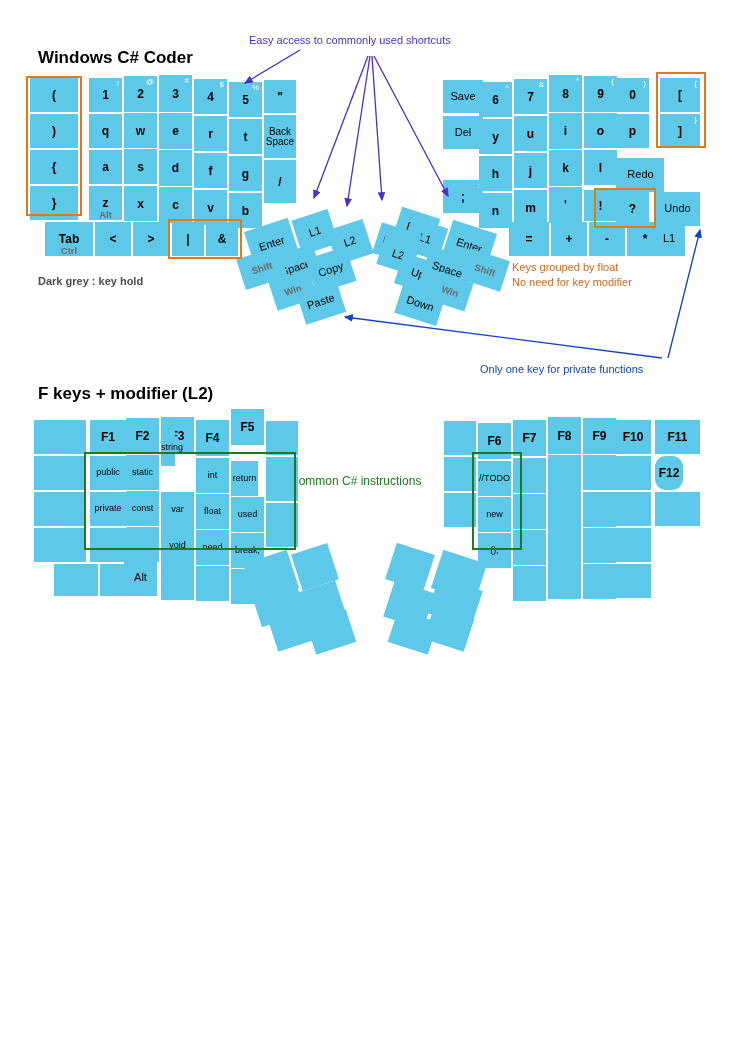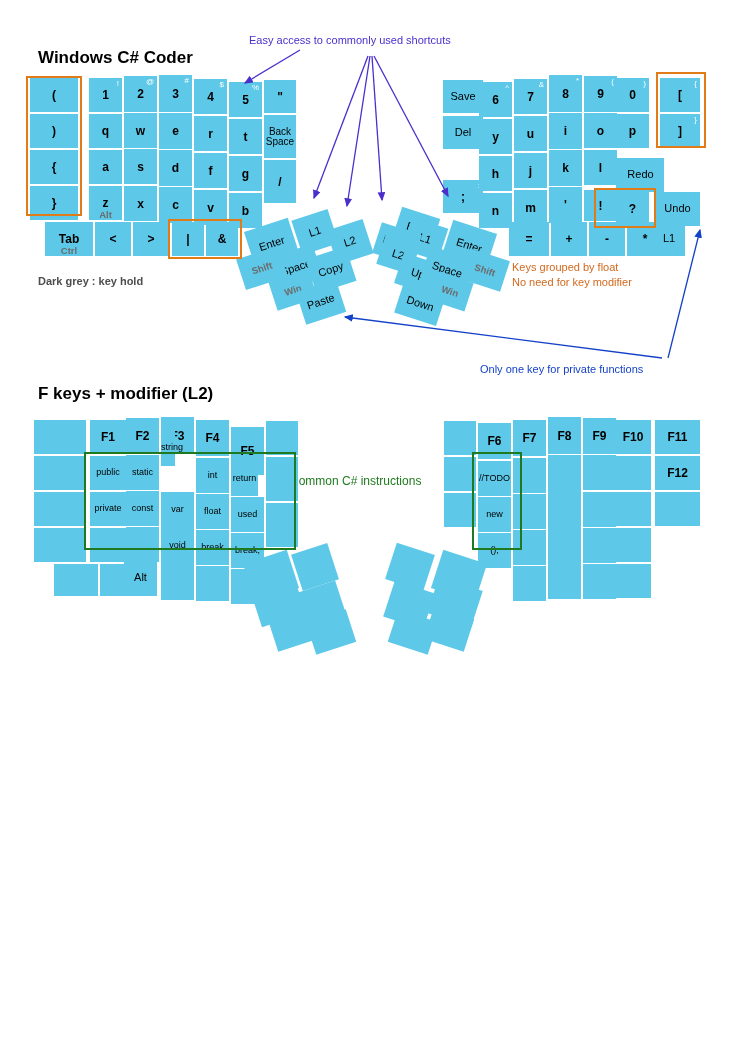--- a/index.html
+++ b/index.html
@@ -377,21 +377,21 @@
     </div>
     <div class="key" style="left: 126px; top: 418px; width: 33px; height: 36px;">
       <div class="main">F2</div>
     </div>
     <div class="key" style="left: 161px; top: 417px; width: 33px; height: 37px;">
       <div class="main">F3</div>
     </div>
     <div class="key" style="left: 196px; top: 420px; width: 33px; height: 36px;">
       <div class="main">F4</div>
     </div>
-    <div class="key" style="left: 231px; top: 427px; width: 33px; height: 48px;">
+    <div class="key" style="left: 231px; top: 409px; width: 33px; height: 36px;">
       <div class="main">F5</div>
     </div>
     <div class="key" style="left: 266px; top: 421px; width: 32px; height: 34px;"></div>
     <div class="key" style="left: 34px; top: 456px; width: 52px; height: 34px;"></div>
     <div class="key" style="left: 90px; top: 456px; width: 36px; height: 34px;">
       <div class="main tiny">public</div>
     </div>
     <div class="key" style="left: 126px; top: 455px; width: 33px; height: 35px;">
       <div class="main tiny">static</div>
     </div>
@@ -422,21 +422,21 @@
       <div class="main tiny">used</div>
     </div>
     <div class="key" style="left: 266px; top: 503px; width: 32px; height: 44px;"></div>
     <div class="key" style="left: 34px; top: 528px; width: 52px; height: 34px;"></div>
     <div class="key" style="left: 90px; top: 528px; width: 36px; height: 34px;"></div>
     <div class="key" style="left: 126px; top: 527px; width: 33px; height: 35px;"></div>
     <div class="key" style="left: 161px; top: 528px; width: 33px; height: 36px;">
       <div class="main tiny">void</div>
     </div>
     <div class="key" style="left: 196px; top: 530px; width: 33px; height: 35px;">
-      <div class="main tiny">break</div>
+      <div class="main tiny">need</div>
     </div>
     <div class="key" style="left: 231px; top: 533px; width: 33px; height: 35px;">
       <div class="main tiny">break;</div>
     </div>
     <div class="key" style="left: 54px; top: 564px; width: 44px; height: 32px;"></div>
     <div class="key" style="left: 100px; top: 564px; width: 32px; height: 32px;"></div>
     <div class="key" style="left: 124px; top: 560px; width: 33px; height: 36px;">
       <div class="main plain">Alt</div>
     </div>
     <div class="key" style="left: 161px; top: 564px; width: 33px; height: 36px;"></div>
@@ -462,21 +462,21 @@
       <div class="main">F11</div>
     </div>
     <div class="key" style="left: 444px; top: 457px; width: 32px; height: 34px;"></div>
     <div class="key" style="left: 478px; top: 461px; width: 33px; height: 35px;">
       <div class="main tiny">//TODO</div>
     </div>
     <div class="key" style="left: 513px; top: 458px; width: 33px; height: 35px;"></div>
     <div class="key" style="left: 548px; top: 455px; width: 33px; height: 36px;"></div>
     <div class="key" style="left: 583px; top: 455px; width: 33px; height: 35px;"></div>
     <div class="key" style="left: 615px; top: 456px; width: 36px; height: 34px;"></div>
-    <div class="key" style="left: 655px; top: 456px; width: 45px; height: 34px;">
+    <div class="key" style="left: 655px; top: 456px; width: 28px; height: 34px; border-radius: 11px;">
       <div class="main">F12</div>
     </div>
     <div class="key" style="left: 444px; top: 493px; width: 32px; height: 34px;"></div>
     <div class="key" style="left: 478px; top: 497px; width: 33px; height: 35px;">
       <div class="main tiny">new</div>
     </div>
     <div class="key" style="left: 513px; top: 494px; width: 33px; height: 35px;"></div>
     <div class="key" style="left: 548px; top: 491px; width: 33px; height: 36px;"></div>
     <div class="key" style="left: 583px; top: 492px; width: 33px; height: 35px;"></div>
     <div class="key" style="left: 615px; top: 492px; width: 36px; height: 34px;"></div>

